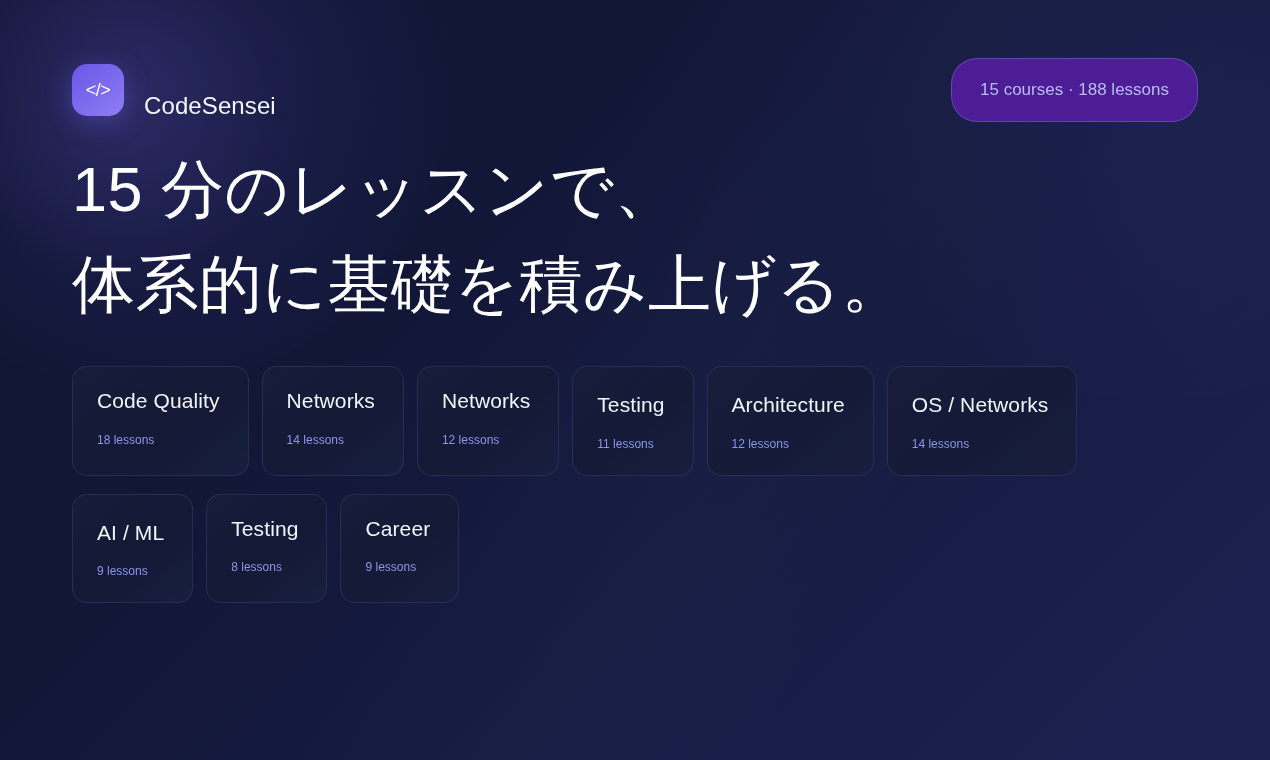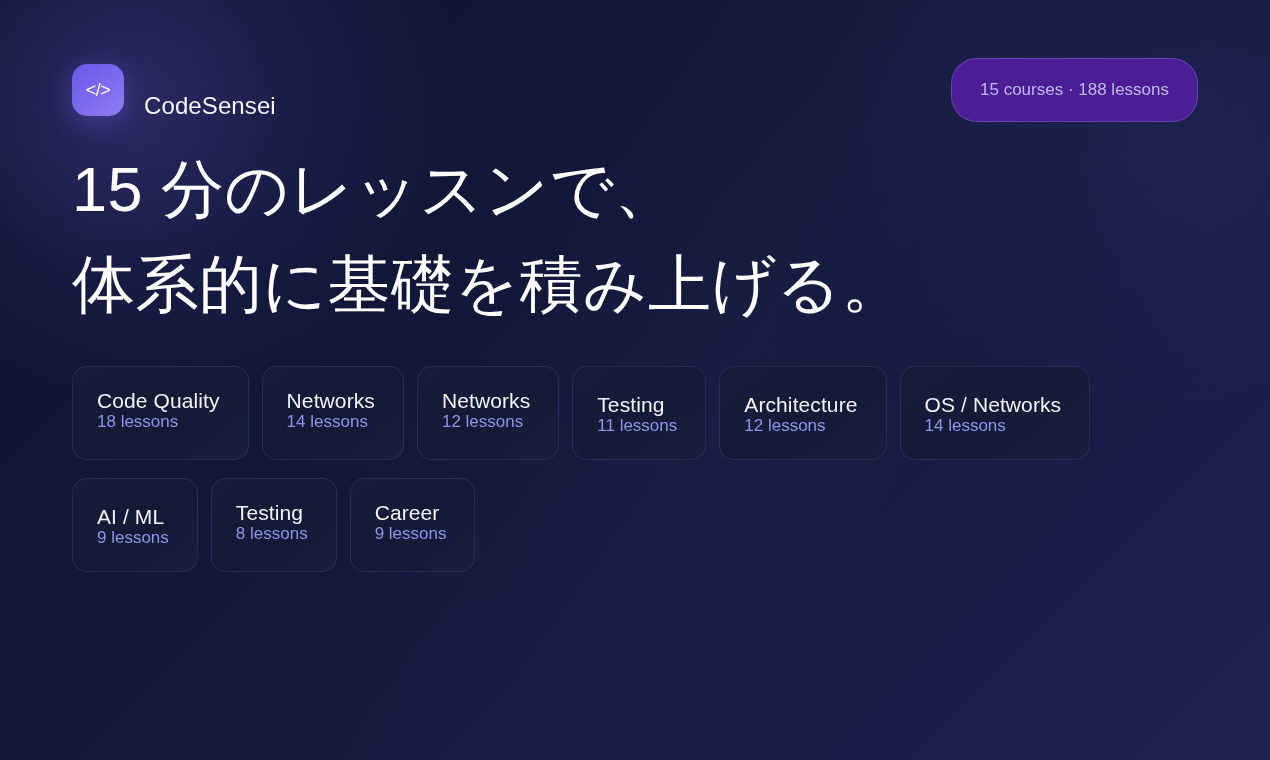--- a/index.html
+++ b/index.html
@@ -160,23 +160,23 @@
   .card-row-2 { padding-top:26px; padding-bottom:24px; }
   .card-title {
     color:#f2f4fa;
     font-size:21px;
     font-weight:400;
     line-height:1.12;
     white-space:nowrap;
     letter-spacing:0.1px;
   }
   .card-meta {
-    margin-top:0;
+    margin-top:21px;
     color:#8e95ea;
-    font-size:17px;
+    font-size:12px;
     line-height:1.1;
     white-space:nowrap;
   }
 </style>
 </head>
 <body>
 
 <div id="bg-base"></div>
 <div id="bg-glow-left"></div>
 <div id="bg-glow-logo"></div>

